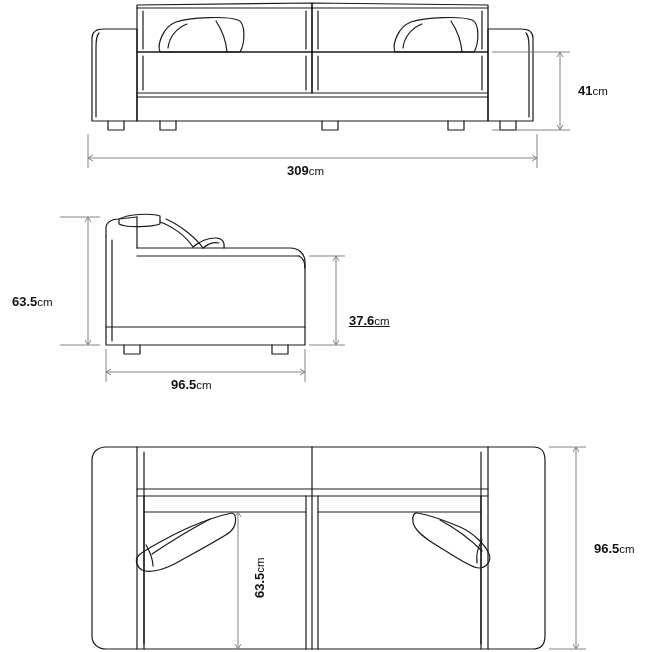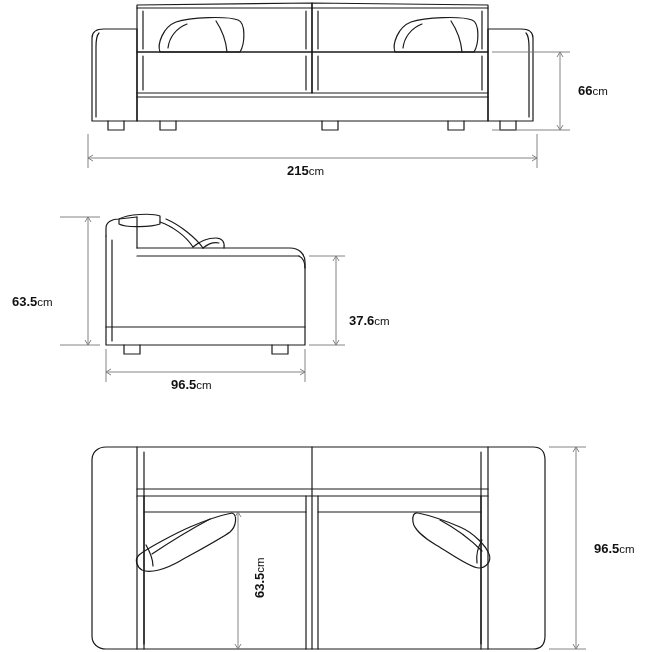--- a/index.html
+++ b/index.html
@@ -193,32 +193,32 @@
       <path d="M573 452 L576 447 L579 452"></path>
       <path d="M573 644 L576 649 L579 644"></path>
 
       <path d="M238 512 L238 649"></path>
       <path d="M235 517 L238 512 L241 517"></path>
       <path d="M235 644 L238 649 L241 644"></path>
     </g>
   </svg>
 
   <div class="dim-label" style="left:578px; top:83px;">
-    <span>66</span><span class="unit">cm</span>
+    <span>41</span><span class="unit">cm</span>
   </div>
 
   <div class="dim-label" style="left:287px; top:163px;">
-    <span>215</span><span class="unit">cm</span>
+    <span>309</span><span class="unit">cm</span>
   </div>
 
   <div class="dim-label" style="left:12px; top:294px;">
     <span>63.5</span><span class="unit">cm</span>
   </div>
 
-  <div class="dim-label" style="left:349px; top:313px;">
+  <div class="dim-label" style="left:349px; top:313px;text-decoration:underline;">
     <span>37.6</span><span class="unit">cm</span>
   </div>
 
   <div class="dim-label" style="left:171px; top:377px;">
     <span>96.5</span><span class="unit">cm</span>
   </div>
 
   <div class="dim-label" style="left:594px; top:541px;">
     <span>96.5</span><span class="unit">cm</span>
   </div>

